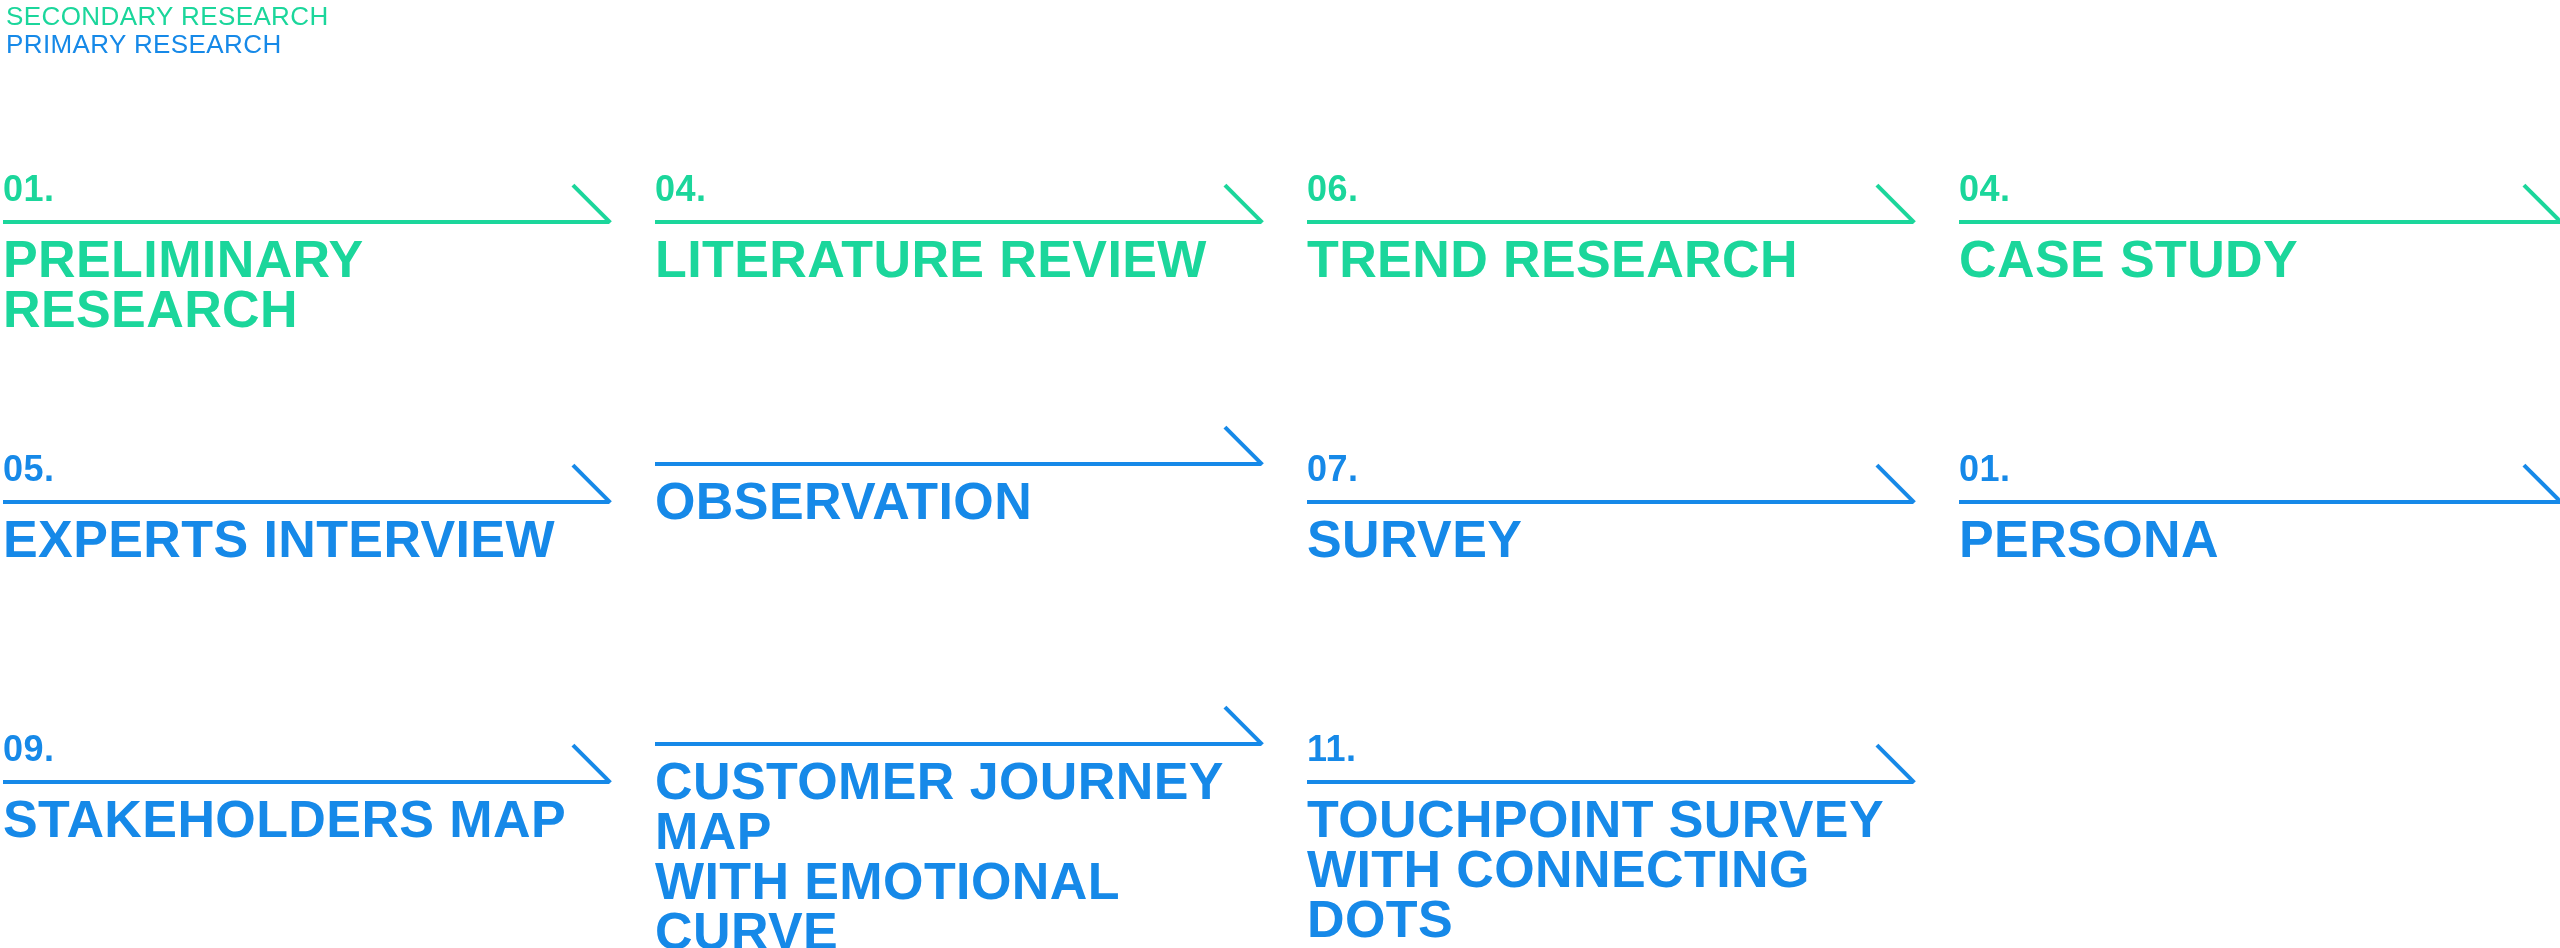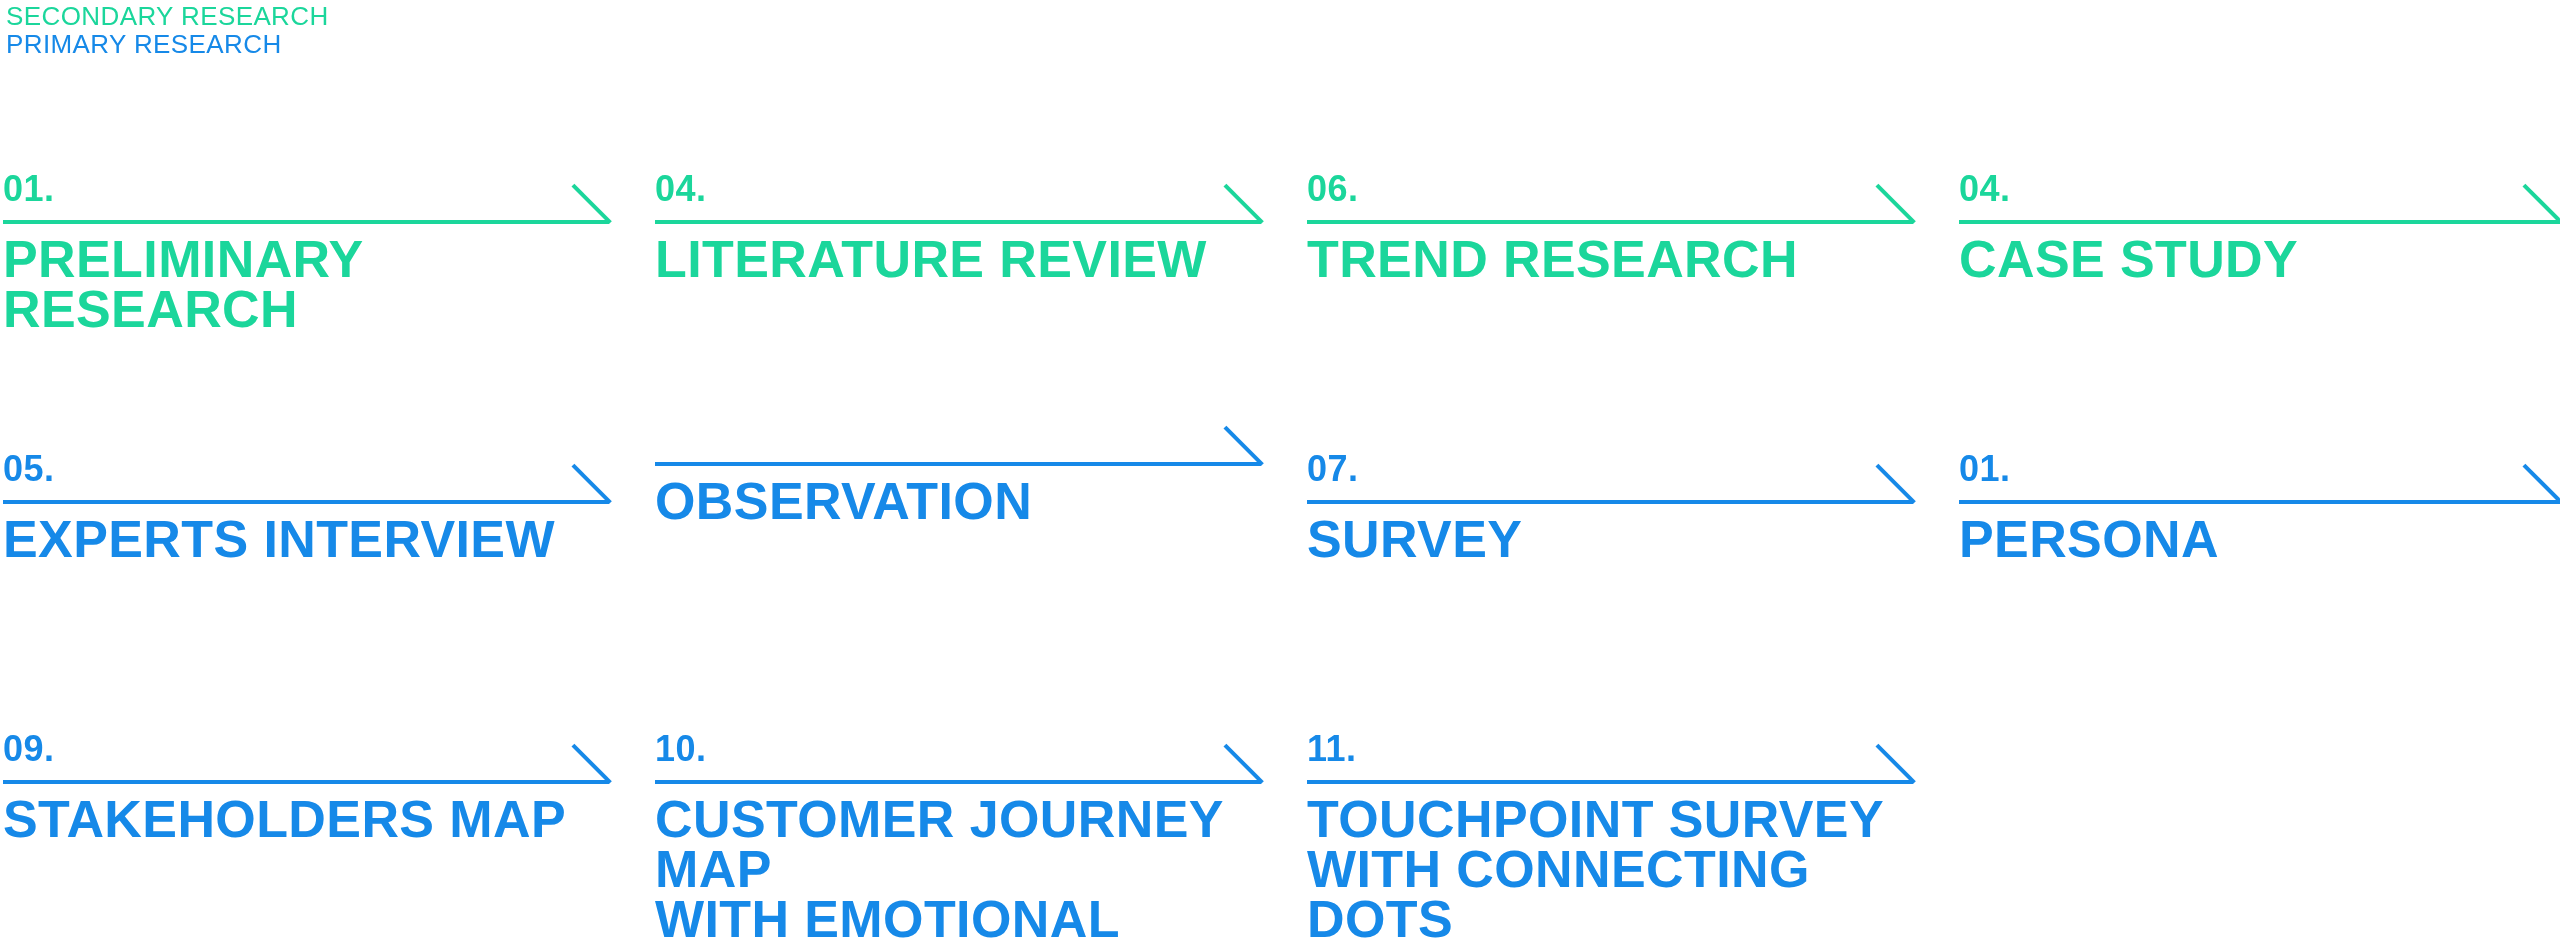--- a/index.html
+++ b/index.html
@@ -128,21 +128,20 @@
 </div>
 
 <div class="card blue c1 r3">
   <div class="num">09.</div>
   <div class="rule">
       <span class="tick"></span>
     </div>
   <div class="label">STAKEHOLDERS MAP</div>
 </div>
 <div class="card blue c2 r3">
-  <div class="num">10.</div>
   <div class="rule">
       <span class="tick"></span>
     </div>
   <div class="label">CUSTOMER JOURNEY MAP
 WITH EMOTIONAL CURVE</div>
 </div>
 <div class="card blue c3 r3">
   <div class="num">11.</div>
   <div class="rule">
       <span class="tick"></span>

